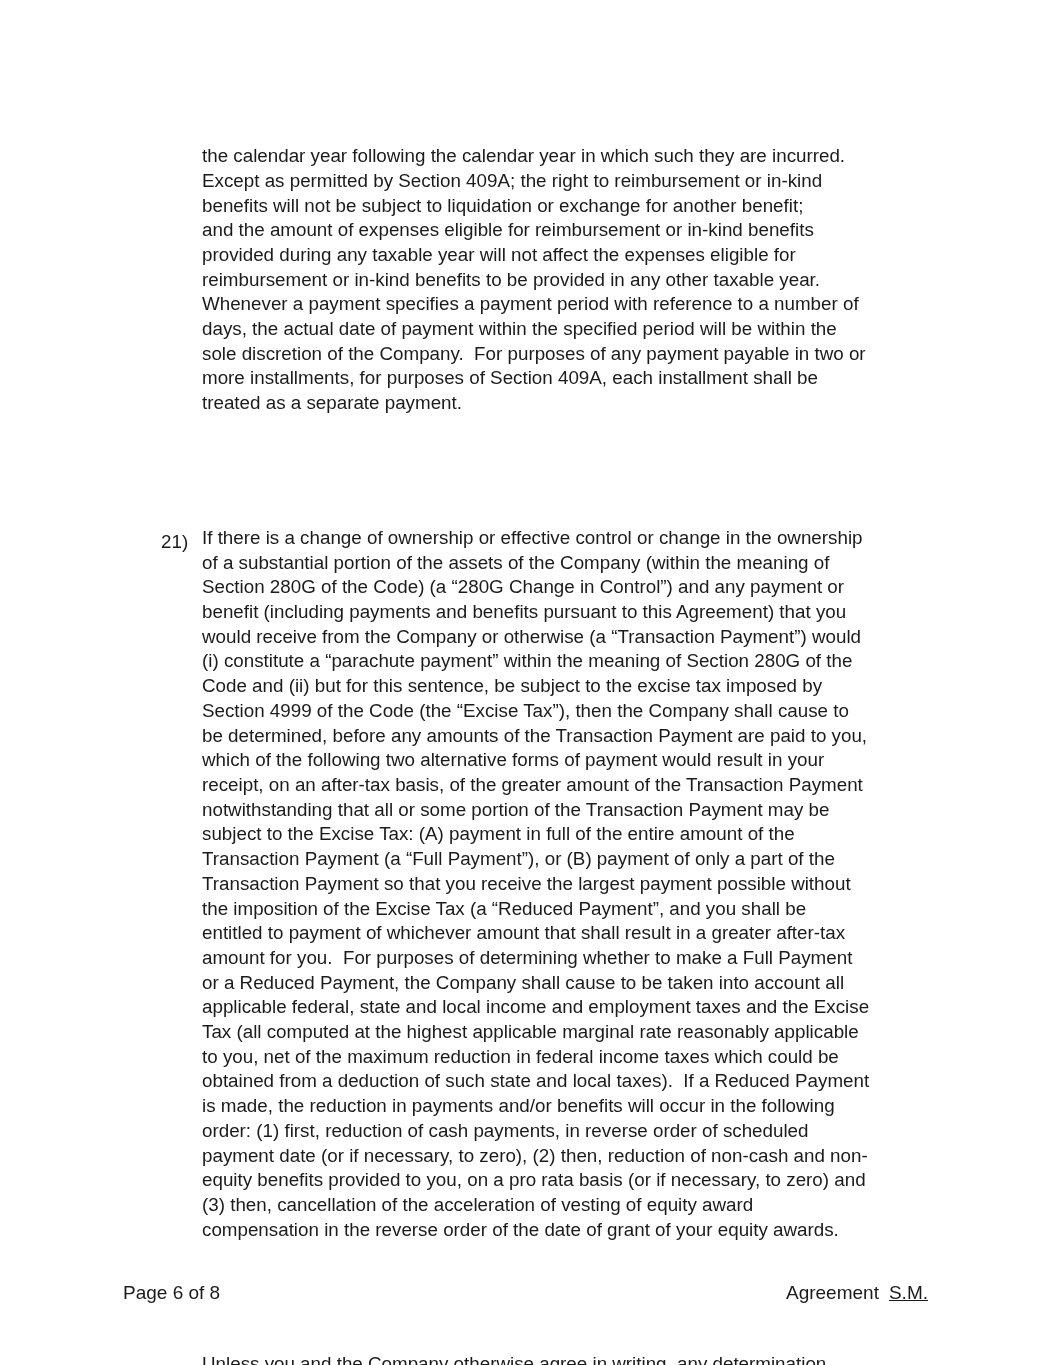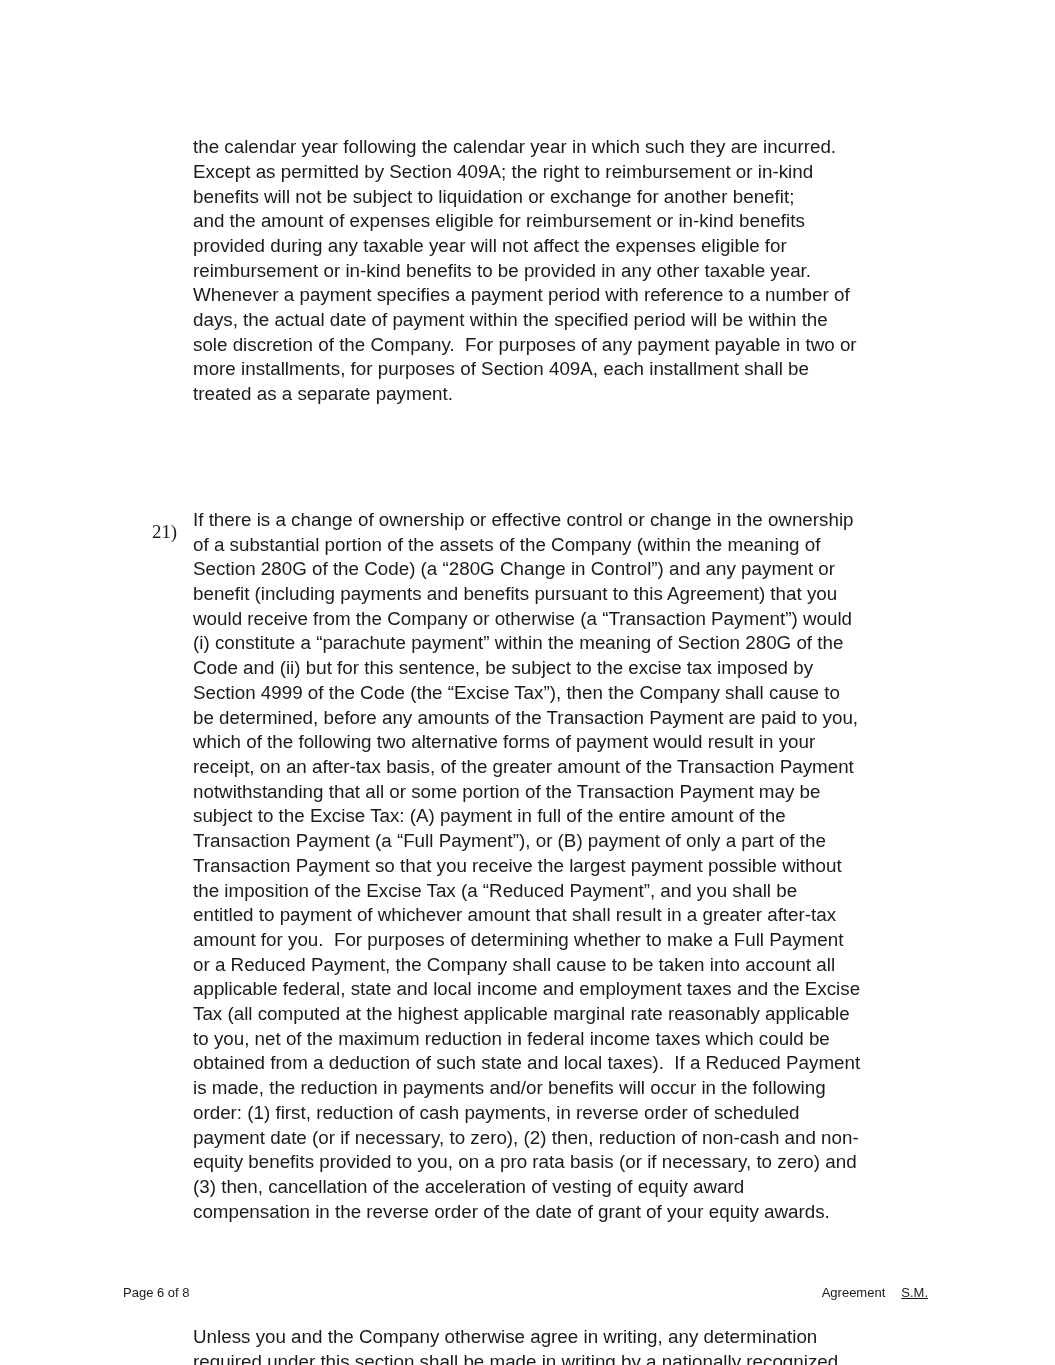--- a/index.html
+++ b/index.html
@@ -18,51 +18,50 @@
   .doc {
     position: absolute;
     left: 193px;
     top: 61px;
     width: 800px;
     font-size: 18.8px;
     line-height: 24.7px;
     white-space: pre;
   }
   .para {
-    margin: 0;
+    margin: 9px;
   }
   .para + .para {
     margin-top: 27px;
   }
   .numbered {
     position: relative;
   }
   .num {
     position: absolute;
     left: -41px;
-    top: 12px;
+    top: 4px;
     white-space: pre;
-    font-family: Liberation Serif, serif;
   }
   .footer {
     position: absolute;
     top: 1283px;
-    font-size: 13px;
+    font-size: 19px;
     line-height: 20px;
     white-space: pre;
   }
   .footer-left {
     left: 123px;
   }
   .footer-right {
     right: 127px;
   }
   .underline {
     text-decoration: underline;
-    margin-left: 16px;
+    margin-left: 10px;
   }
 </style>
 </head>
 <body>
 
 <div class="page">
 
   <div class="doc">
 
     <div class="para">the calendar year following the calendar year in which such they are incurred.

